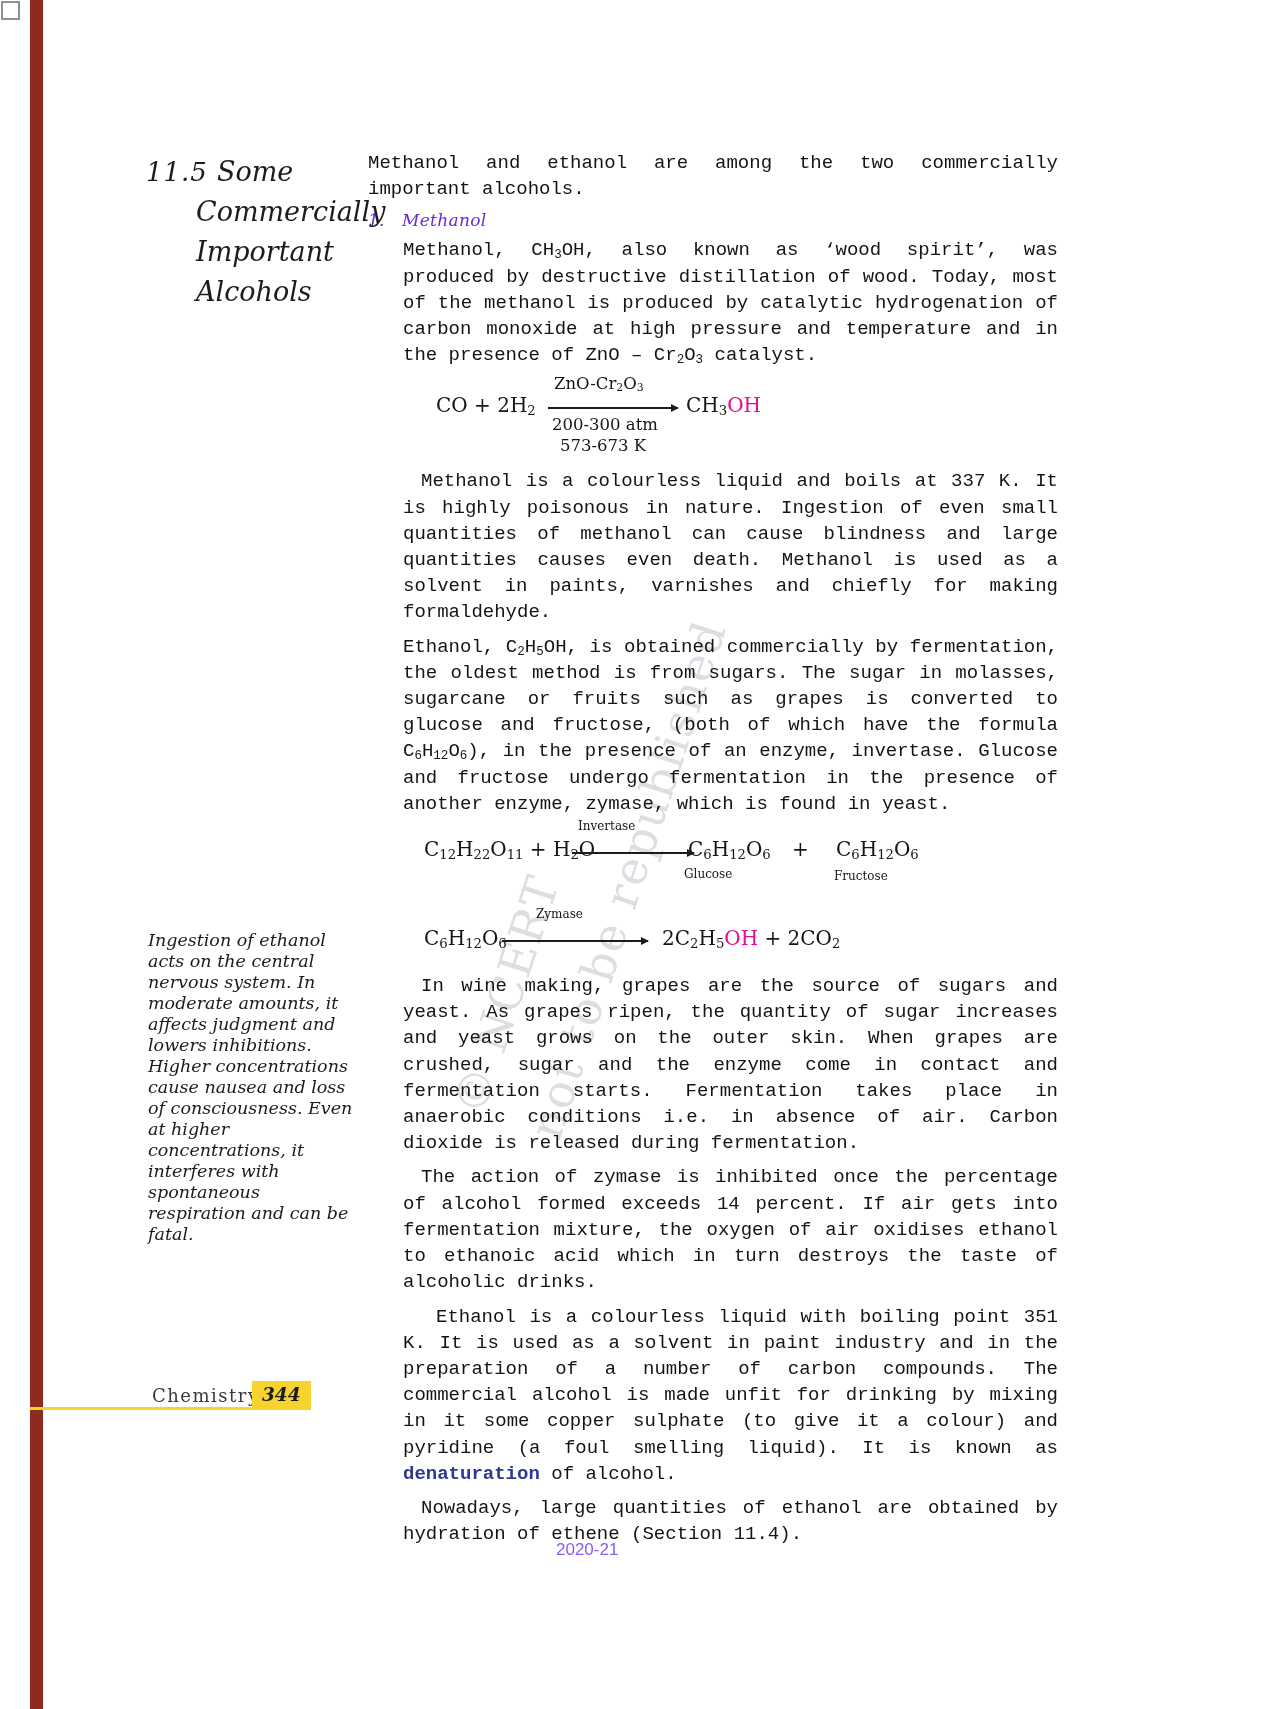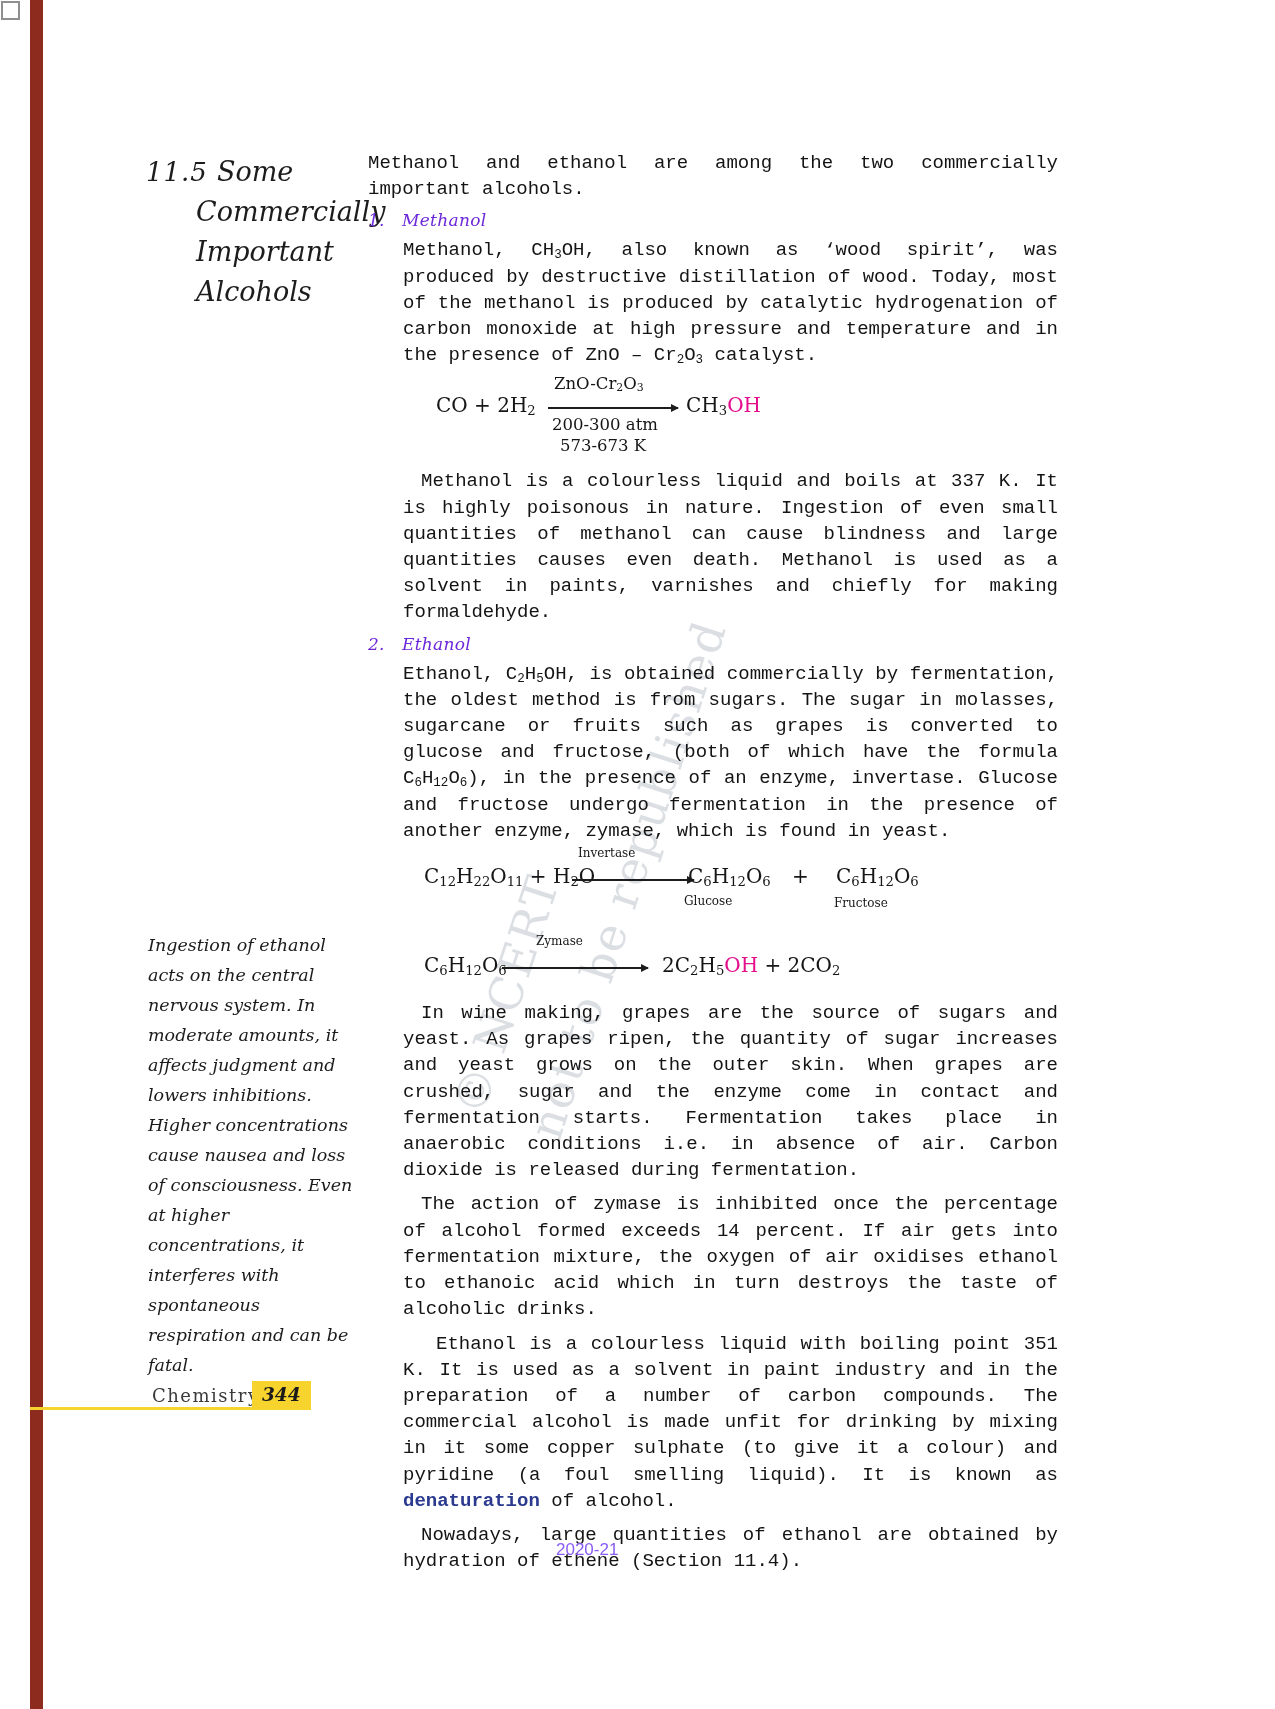--- a/index.html
+++ b/index.html
@@ -26,21 +26,21 @@
   }
   
   .section-heading {
     position:absolute; left:146px; top:152px; width:220px;
     font-style:italic; font-size:27px; line-height:40px; color:#1c1c1c;
   }
   .section-number { margin-right:9px; font-size:26px; letter-spacing:1px; }
   .sh-rest { margin-left:50px; }
   .side-note {
     position:absolute; left:148px; top:930px; width:208px; margin:0;
-    font-style:italic; font-size:17.5px; line-height:30px; color:#1b1b1b;
+    font-style:italic; font-size:17.5px; line-height:21px; color:#1b1b1b;
   }
   
   .content { position:absolute; left:368px; top:150px; width:690px; }
   .para {
     margin:0 0 8px 0; font-size:19px; line-height:26.2px;
     text-align:justify; color:#141414;font-family:Liberation Mono, monospace;
   }
   .section-block { margin-left:35px; }
   .fi  { text-indent:18px; }
   .fi2 { text-indent:33px; }
@@ -147,23 +147,20 @@
       <span class="arrow-line pos-eq1-line"></span>
       <span class="cond pos-eq1-below1">200-300 atm</span>
       <span class="cond pos-eq1-below2">573-673 K</span>
       <span class="chem pos-eq1-rhs">CH<sub>3</sub><span class="acc-pink">OH</span></span>
     </div>
 
     <div class="section-block">
       <p class="para fi">Methanol is a colourless liquid and boils at 337 K.  It is highly poisonous in nature.  Ingestion of even small quantities of methanol can cause blindness and large quantities causes even death. Methanol is used as a solvent in paints, varnishes and chiefly for making formaldehyde.</p>
     </div>
 
-    <h3 class="sub-heading">
-      <span class="sh-num">2.</span><span>Ethanol</span>
-    </h3>
 
     <div class="section-block">
       <p class="para">Ethanol, C<sub>2</sub>H<sub>5</sub>OH, is obtained commercially by fermentation, the oldest method is from sugars.  The sugar in molasses, sugarcane or fruits such as grapes is converted to glucose and fructose, (both of which have the formula C<sub>6</sub>H<sub>12</sub>O<sub>6</sub>), in the presence of an enzyme, invertase. Glucose and fructose undergo fermentation in the presence of another enzyme, zymase, which is found in yeast.</p>
     </div>
 
     <div class="equation eq2">
       <span class="chem pos-eq2-lhs">C<sub>12</sub>H<sub>22</sub>O<sub>11</sub> + H<sub>2</sub>O</span>
       <span class="eq-label pos-eq2-above">Invertase</span>
       <span class="arrow-line pos-eq2-line"></span>
       <span class="chem pos-eq2-p1">C<sub>6</sub>H<sub>12</sub>O<sub>6</sub></span>

